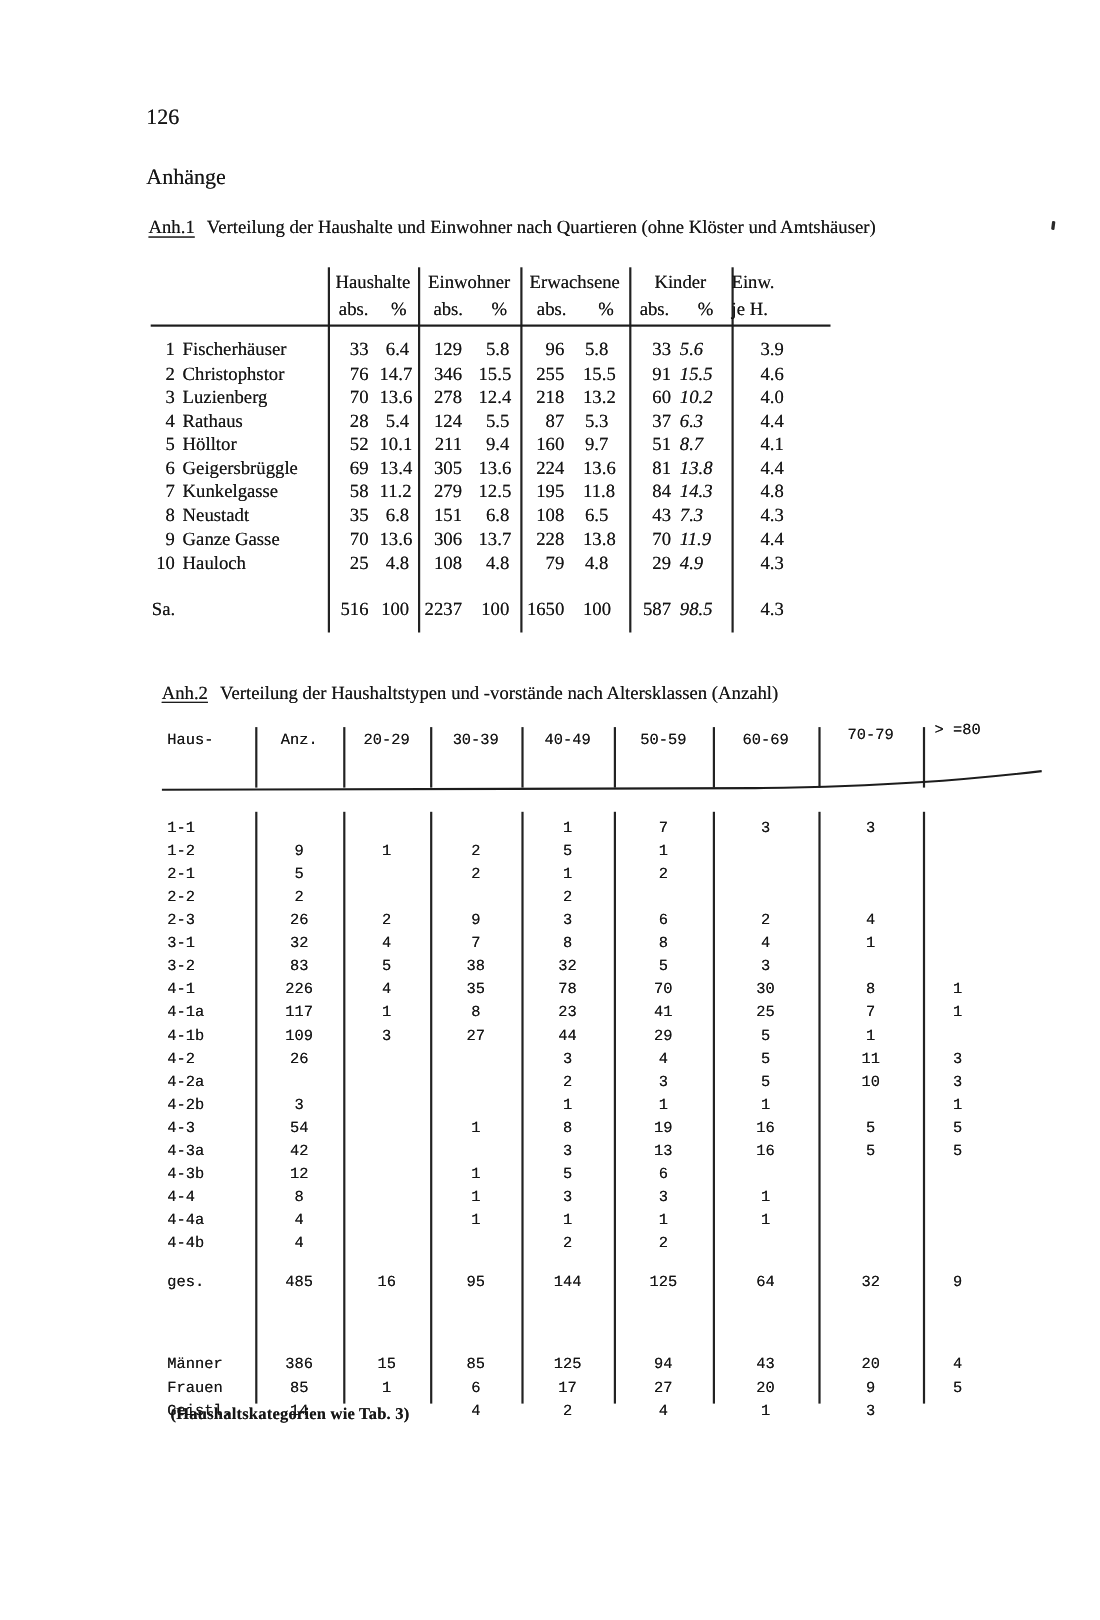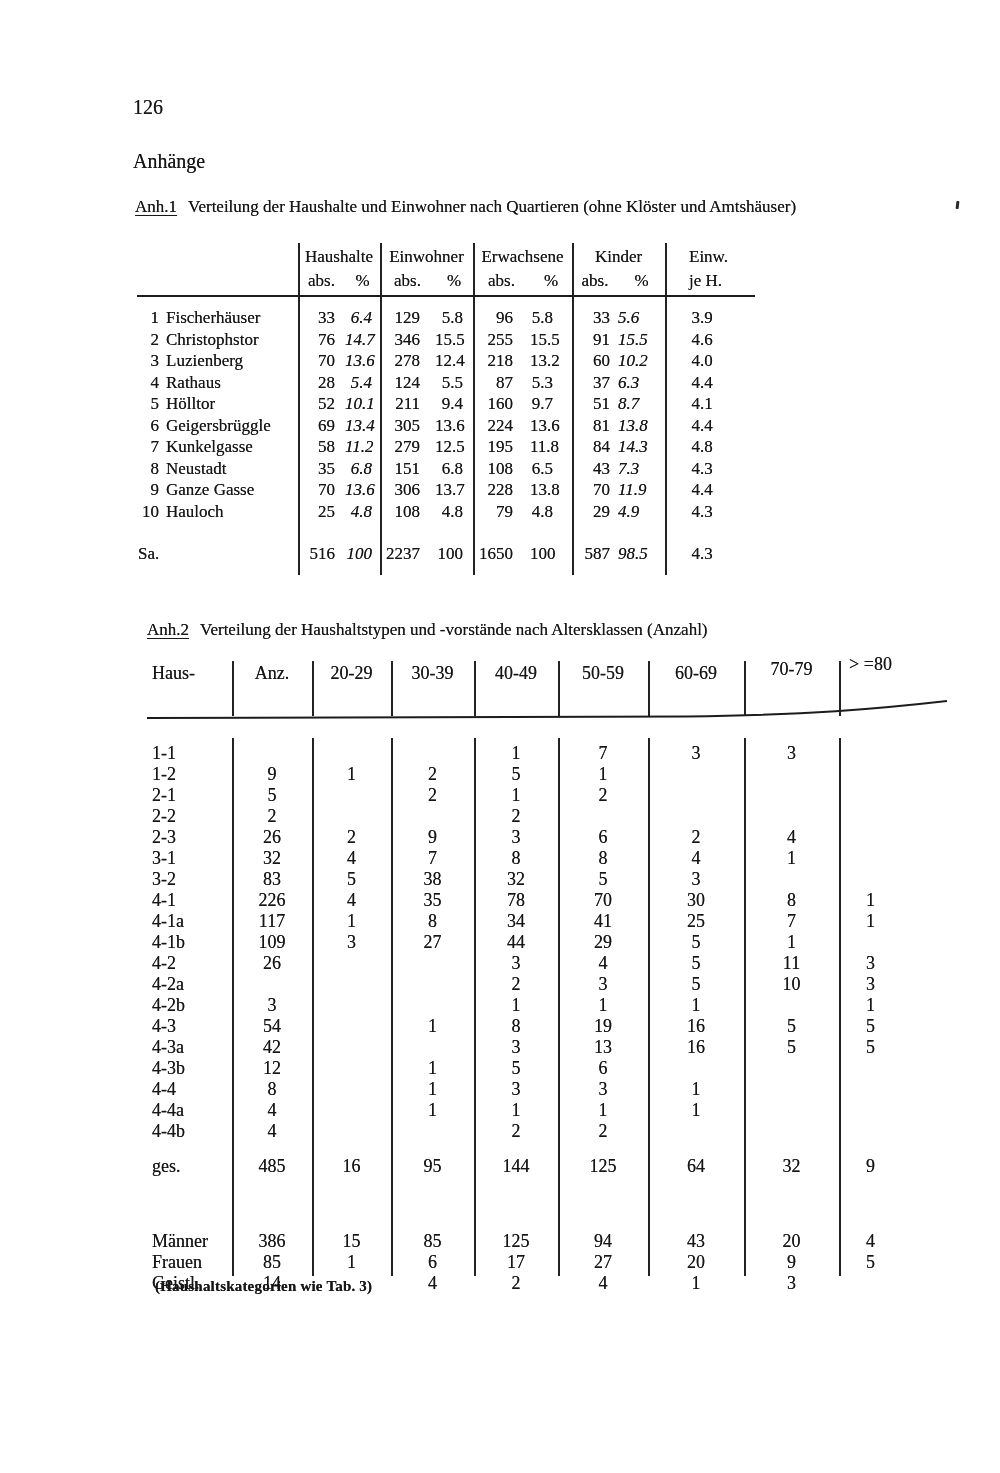--- a/index.html
+++ b/index.html
@@ -29,41 +29,41 @@
   }
   #t1-head{position:absolute;top:2px;left:0;width:618px;}
   #t1-head .t1row{height:24px;line-height:24px;}
   #t1-body{position:absolute;top:64px;left:0;width:618px;}
   #t1-total{position:absolute;top:300px;left:0;width:618px;}
   .t1row .rnum{text-align:right;}
   .t1row .rname{padding-left:7px;text-align:left;}
   .t1row .rfull{padding-left:1px;text-align:left;}
   .t1row .num{text-align:right;}
   .t1row .g1a{padding-right:10px;}
-  .t1row .g1p{padding-right:8px;font-style:italic;}
+  .t1row .g1p{padding-right:8px;}
   .t1row .g2a{padding-right:15px;}
   .t1row .g2p{padding-right:10px;}
   .t1row .g3a{padding-right:17px;font-family:Liberation Serif, serif;}
   .t1row .g3p{padding-right:19px;}
   .t1row .g4a{padding-right:8px;}
   .t1row .g4p{padding-right:28px;font-style:italic;}
   .t1row .g5{text-align:center;padding-right:16px;}
   .sp2{grid-column:span 2;text-align:center;}
   .ctr{text-align:center;}
-  .g5h{text-align:left;padding-left:24px;}
+  .g5h{text-align:left;padding-left:0;}
 
   
   #t2{left:147px;top:658px;width:755px;height:625px;}
   #t2 .vlh{position:absolute;top:3px;height:55px;width:1.7px;background:#222;}
   #t2 .vlb{position:absolute;top:80px;height:538px;width:1.7px;background:#222;}
   #t2-underline{position:absolute;top:42px;left:0;}
   .t2row{
     display:grid;
     grid-template-columns:85px 80px 79px 83px 84px 90px 96px 95px 63px;
-    height:21px;line-height:21px;font-size:18px;white-space:nowrap;
+    height:21px;line-height:21px;font-size:14px;white-space:nowrap;font-family:Liberation Mono, monospace;
   }
   #t2-head{position:absolute;top:4px;left:0;width:755px;}
   #t2-head .t2row{height:22px;line-height:22px;}
   #t2-body{position:absolute;top:85px;left:0;width:755px;}
   #t2-total{position:absolute;top:498px;left:0;width:755px;}
   #t2-summary{position:absolute;top:550px;left:0;width:755px;margin-top:23px;}
   .t2row .lab{padding-left:5px;text-align:left;}
   .raise3{position:relative;top:-4px;}
   .raise8{position:relative;top:-9px;}
 
@@ -390,21 +390,21 @@
         <span class="ctr">70</span>
         <span class="ctr">30</span>
         <span class="ctr">8</span>
         <span class="ctr">1</span>
       </div>
       <div class="t2row">
         <span class="lab">4-1a</span>
         <span class="ctr">117</span>
         <span class="ctr">1</span>
         <span class="ctr">8</span>
-        <span class="ctr">34</span>
+        <span class="ctr">23</span>
         <span class="ctr">41</span>
         <span class="ctr">25</span>
         <span class="ctr">7</span>
         <span class="ctr">1</span>
       </div>
       <div class="t2row">
         <span class="lab">4-1b</span>
         <span class="ctr">109</span>
         <span class="ctr">3</span>
         <span class="ctr">27</span>

